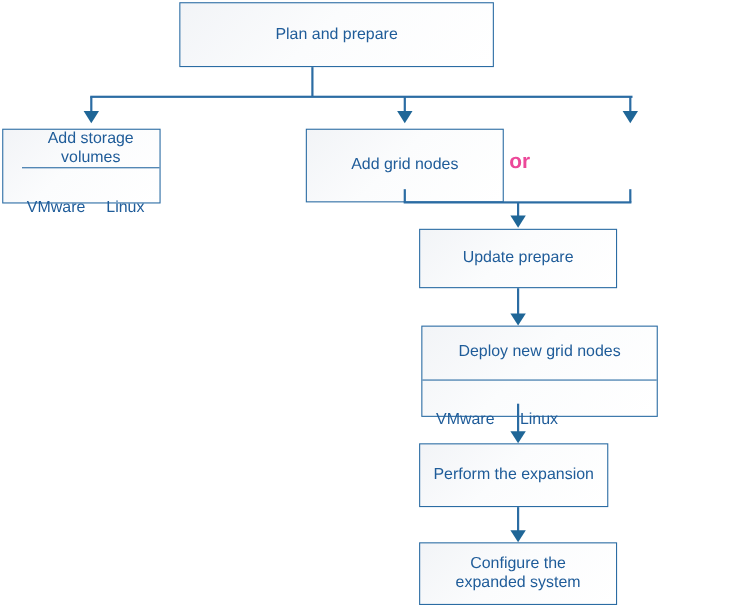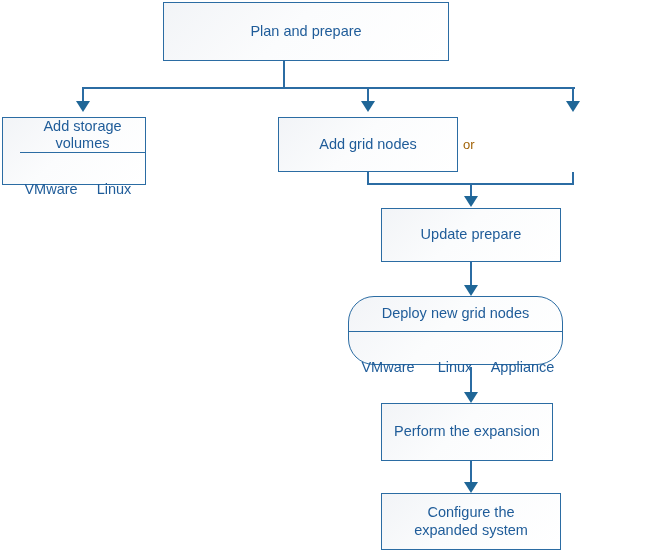--- a/index.html
+++ b/index.html
@@ -74,24 +74,25 @@
     width: 0;
     height: 0;
     border-left: 7px solid transparent;
     border-right: 7px solid transparent;
     border-top: 11px solid #1f6697;
   }
 
   
   .freetext {
     position: absolute;
-    color: #a16207;
-    font-size: 13px;
+    color: #ec4899;
+    font-size: 19px;
     line-height: 1;
     white-space: nowrap;
+    font-weight: bold;
   }
 </style>
 </head>
 <body>
 
 <div id="canvas">
 
   <div class="box" style="left:163px; top:2px; width:286px; height:59px;">
     <div class="title">Plan and prepare</div>
   </div>
@@ -110,46 +111,45 @@
   <div class="arrow" style="left:566px; top:101px;"></div>
 
   <div class="box" style="left:2px; top:117px; width:144px; height:68px;padding-left:17px;">
     <div class="title">Add storage volumes</div>
     <div class="subrow" style="height:31px;">
       <div class="subcell">VMware</div>
       <div class="subcell">Linux</div>
     </div>
   </div>
 
-  <div class="box" style="left:278px; top:117px; width:180px; height:55px;">
+  <div class="box" style="left:278px; top:117px; width:180px; height:67px;">
     <div class="title">Add grid nodes</div>
   </div>
 
   <div class="freetext" style="left:463px; top:138px;">or</div>
 
 
   <div class="conn vline" style="left:367px; top:172px; width:2px; height:12px;"></div>
   <div class="conn vline" style="left:572px; top:172px; width:2px; height:12px;"></div>
   <div class="conn hline" style="left:367px; top:183px; width:207px; height:2px;"></div>
   <div class="conn vline" style="left:470px; top:184px; width:2px; height:13px;"></div>
   <div class="arrow" style="left:464px; top:196px;"></div>
 
   <div class="box" style="left:381px; top:208px; width:180px; height:54px;">
     <div class="title">Update prepare</div>
   </div>
 
   <div class="conn vline" style="left:470px; top:262px; width:2px; height:24px;"></div>
   <div class="arrow" style="left:464px; top:285px;"></div>
 
-  <div class="box" style="left:348px; top:296px; width:215px; height:69px;border-radius:26px;">
+  <div class="box" style="left:383px; top:296px; width:215px; height:83px;">
     <div class="title">Deploy new grid nodes</div>
     <div class="subrow" style="height:32px;">
       <div class="subcell" style="flex:0 0 78px;">VMware</div>
       <div class="subcell" style="flex:0 0 55px;">Linux</div>
-      <div class="subcell">Appliance</div>
     </div>
   </div>
 
   <div class="conn vline" style="left:470px; top:367px; width:2px; height:26px;"></div>
   <div class="arrow" style="left:464px; top:392px;"></div>
 
   <div class="box" style="left:381px; top:403px; width:172px; height:58px;">
     <div class="title">Perform the expansion</div>
   </div>
 

